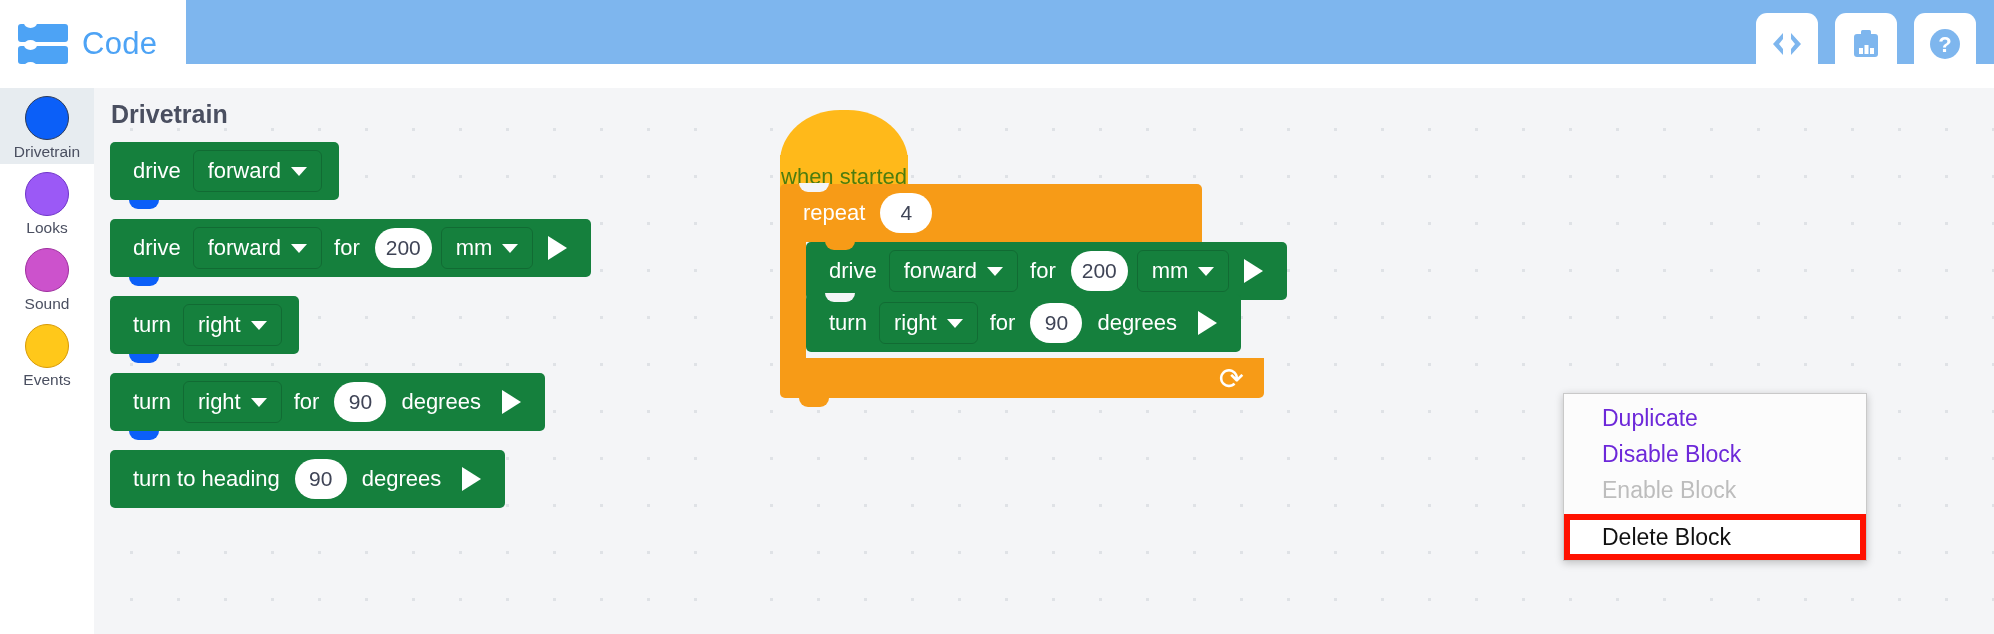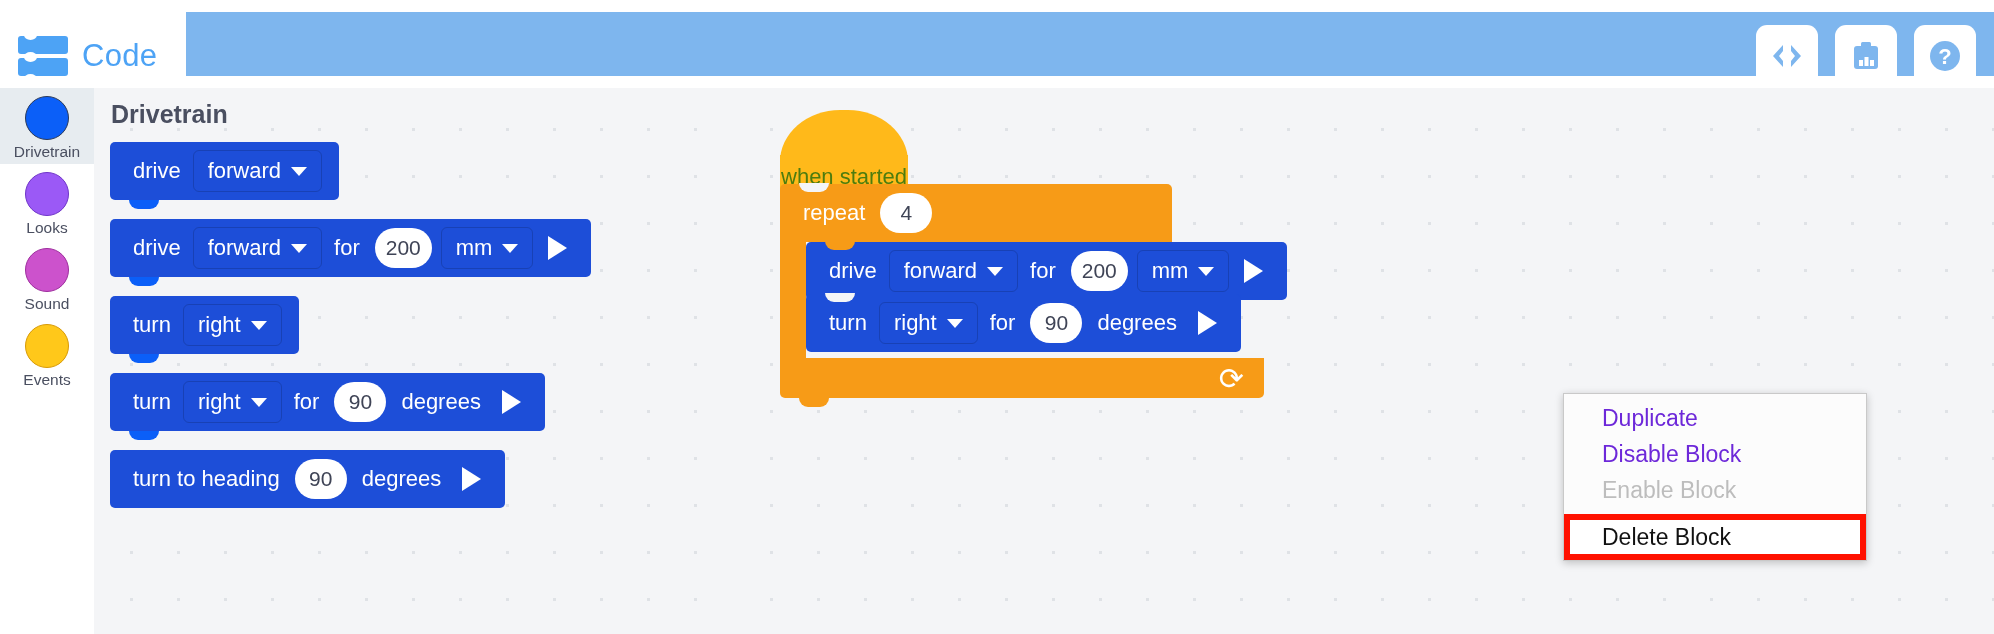--- a/index.html
+++ b/index.html
@@ -7,21 +7,21 @@
   body {
     width:1994px; height:634px;
     font-family:"Liberation Sans", sans-serif;
     background:#ffffff;
     overflow:hidden;
     position:relative;
   }
 
   
   #topbar{
-    position:absolute; left:0; top:12px; width:1994px; height:64px;
+    position:absolute; left:0; top:0; width:1994px; height:64px;
     background:#7EB6EE;
   }
   #logo-tab{
     position:absolute; left:0; top:0; width:186px; height:88px;
     background:#ffffff;
     border-bottom-right-radius:14px;
     display:flex; align-items:center; padding-left:18px; gap:14px;
   }
   #logo-mark{ width:50px; height:48px; position:relative; }
   #logo-mark .lb{ position:absolute; background:#4DA3F5; }
@@ -85,21 +85,21 @@
   
   .blk{ position:absolute; display:flex; align-items:center; }
   .blk .body{
     position:relative;
     display:flex; align-items:center; gap:0;
     height:58px; border-radius:5px;
     padding:0 14px;
     color:#ffffff; font-size:22px;
     white-space:nowrap;
   }
-  .blue .body{ background:#1d4ed8; }
+  .blue .body{ background:#15803d; }
 
   
   .body::before{
     content:""; position:absolute; left:19px; top:-1px;
     width:30px; height:9px;
     border-bottom-left-radius:9px; border-bottom-right-radius:9px;
     background:#F4F5F7;
   }
   .body::after{
     content:""; position:absolute; left:19px; bottom:-9px;
@@ -148,21 +148,21 @@
     text-align:center; color:#4d7c0f; font-size:22px;
   }
   .hat .tab{
     position:absolute; left:19px; bottom:-9px; width:30px; height:9px;
     background:#FFB91A; border-bottom-left-radius:9px; border-bottom-right-radius:9px;
   }
 
   
   #repeat-wrap{ position:absolute; left:780px; top:184px; }
   #repeat-top{
-    width:392px; height:58px; background:#F79B17; border-radius:5px 5px 0 0;
+    width:422px; height:58px; background:#F79B17; border-radius:5px 5px 0 0;
     display:flex; align-items:center; padding-left:14px; color:#fff; font-size:22px;
     position:relative;
   }
   #repeat-top::before{
     content:""; position:absolute; left:19px; top:-1px; width:30px; height:9px;
     background:#F4F5F7; border-bottom-left-radius:9px; border-bottom-right-radius:9px;
   }
   #repeat-arm{ width:26px; height:116px; background:#F79B17; }
   #repeat-bottom{
     width:484px; height:40px; background:#F79B17; border-radius:0 0 5px 5px;

